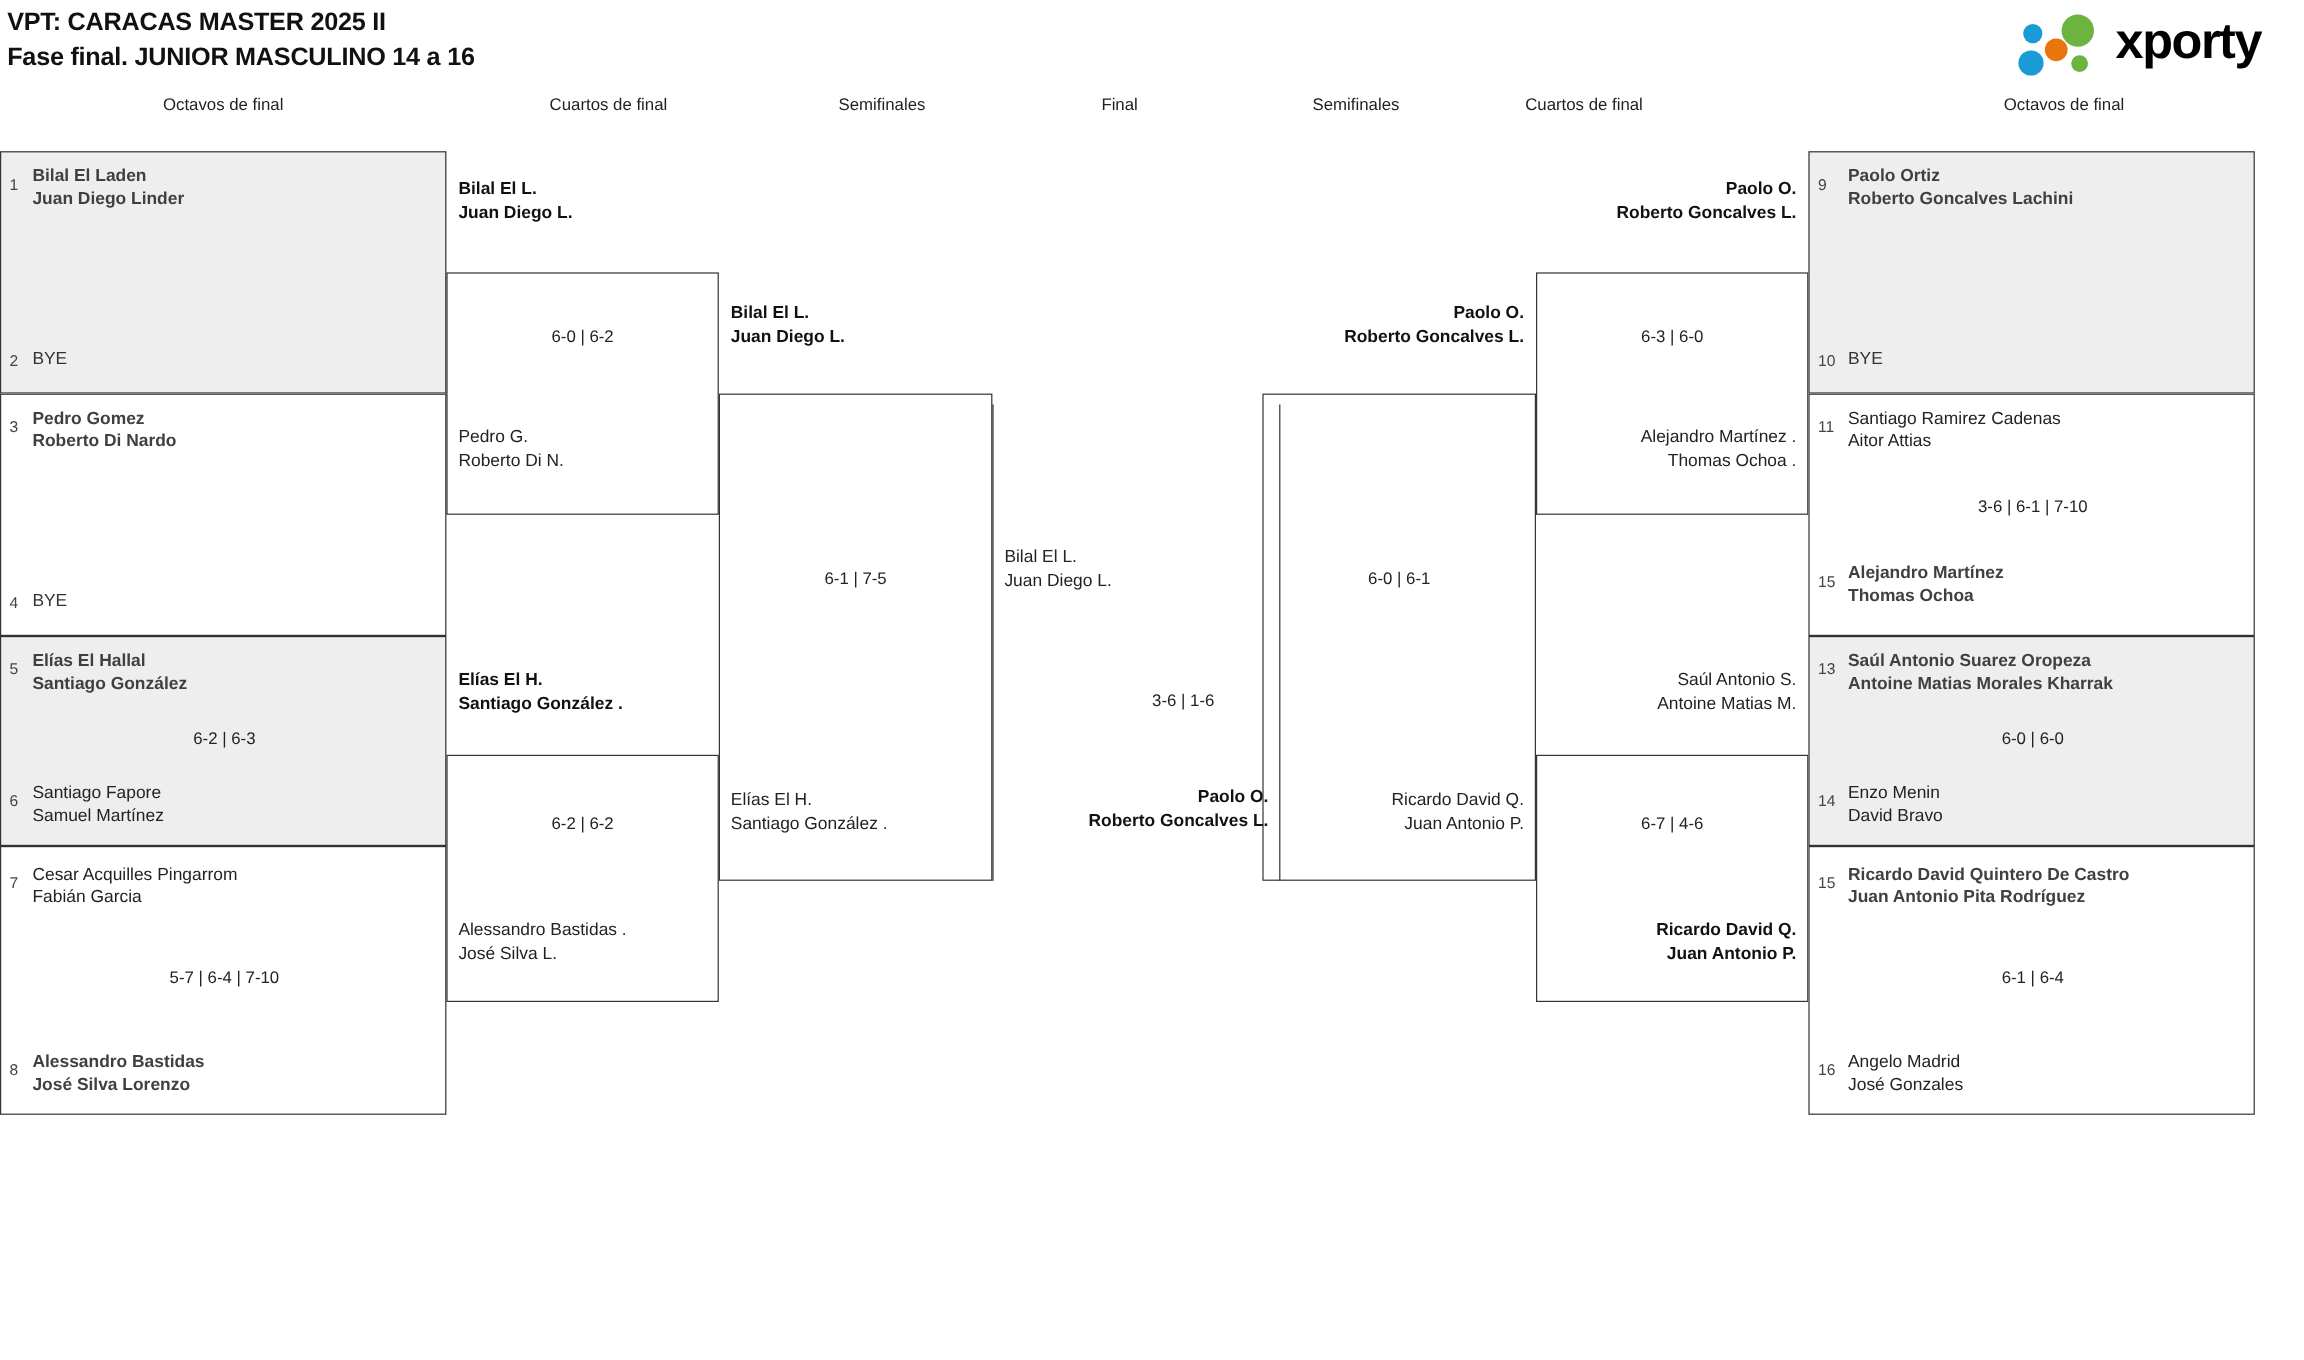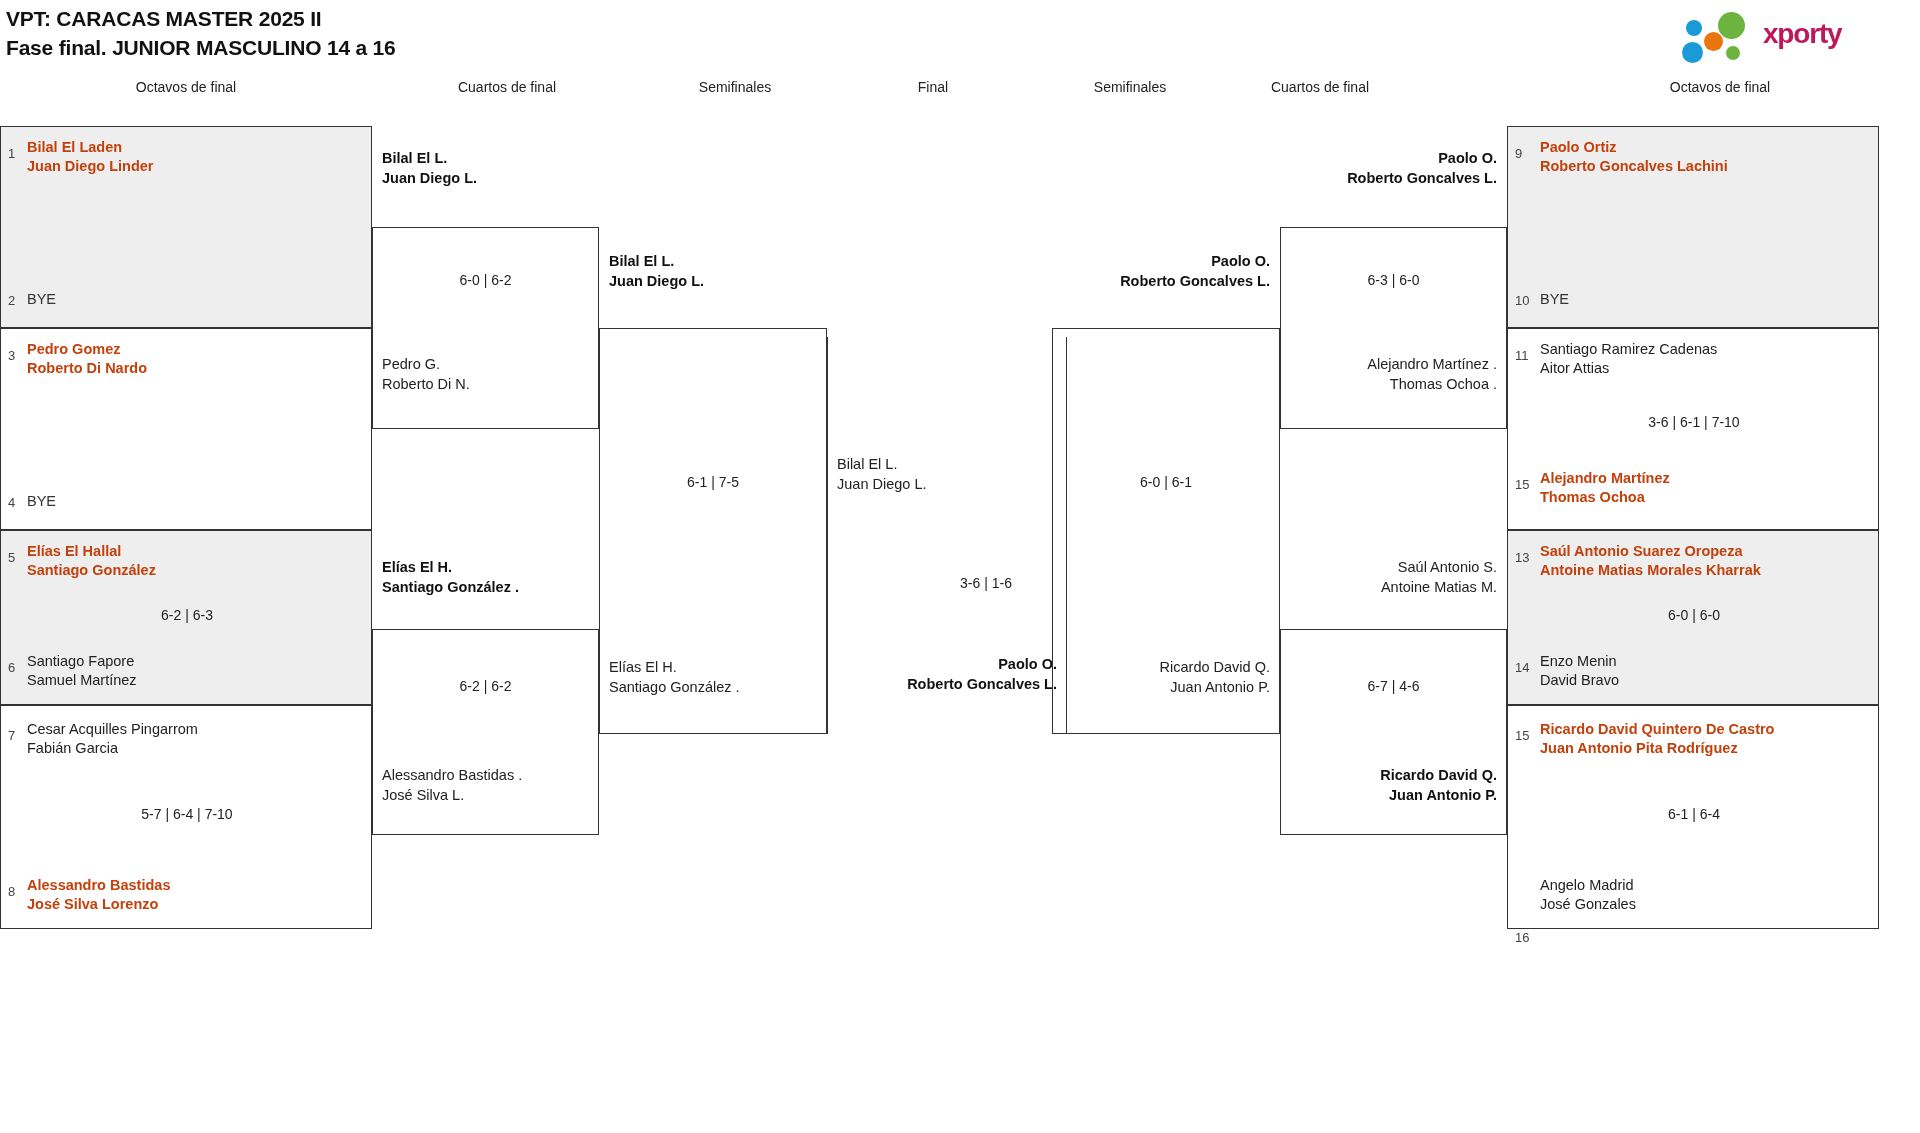--- a/index.html
+++ b/index.html
@@ -14,21 +14,21 @@
 
   
   #header-title { position: absolute; left: 6px; top: 4px; }
   #header-title .line {
     font-size: 21px; font-weight: bold; letter-spacing: -0.2px;
     line-height: 29px; color: #111;
   }
   #logo { position: absolute; right: 12px; top: 8px; width: 230px; height: 54px; }
   #logo .logotext {
     position: absolute; left: 85px; top: 2px;
-    font-size: 28px; font-weight: bold; color: #be185d;
+    font-size: 42px; font-weight: bold; color: #000000;
     letter-spacing: -1.2px; line-height: 48px;
   }
   .dot { position: absolute; border-radius: 50%; }
 
   
   .round-header {
     position: absolute; text-align: center;
     font-size: 14px; color: #222; top: 79px;
   }
 
@@ -39,21 +39,21 @@
 
   .seed {
     position: absolute; font-size: 13px; color: #444;
   }
   .seed.left  { left: 7px; }
   .seed.right { right: 7px; }
 
   .players {
     position: absolute; font-size: 14.5px; line-height: 18.5px; color: #222;
   }
-  .players.win { font-weight: bold; color: #c2410c; }
+  .players.win { font-weight: bold; color: #404040; }
   .players.left  { left: 26px; text-align: left; }
 
   .bye { position: absolute; font-size: 14.5px; color: #333; }
   .bye.left  { left: 26px; }
 
   
   .link { position: absolute; border: 1px solid #333; background: transparent; }
   .link.notop   { border-top: none; }
   .link.nobot   { border-bottom: none; }
 
@@ -260,20 +260,20 @@
     </div>
   </div>
 
   <div class="slot plain" style="left:1507px; top:705px; width:372px; height:224px;">
     <span class="seed right" style="top:22px; left:7px; right:auto;">15</span>
     <div class="players left win" style="left:32px; top:14px;">
       <div>Ricardo David Quintero De Castro</div>
       <div>Juan Antonio Pita Rodríguez</div>
     </div>
     <div class="score" style="left:0; top:100px; width:372px;">6-1 | 6-4</div>
-    <span class="seed right" style="top:178px; left:7px; right:auto;margin-top:46px;">16</span>
+    <span class="seed right" style="top:178px; left:7px; right:auto;">16</span>
     <div class="players left" style="left:32px; top:170px;">
       <div>Angelo Madrid</div>
       <div>José Gonzales</div>
     </div>
   </div>
 
 </div>
 
 </body></html>

